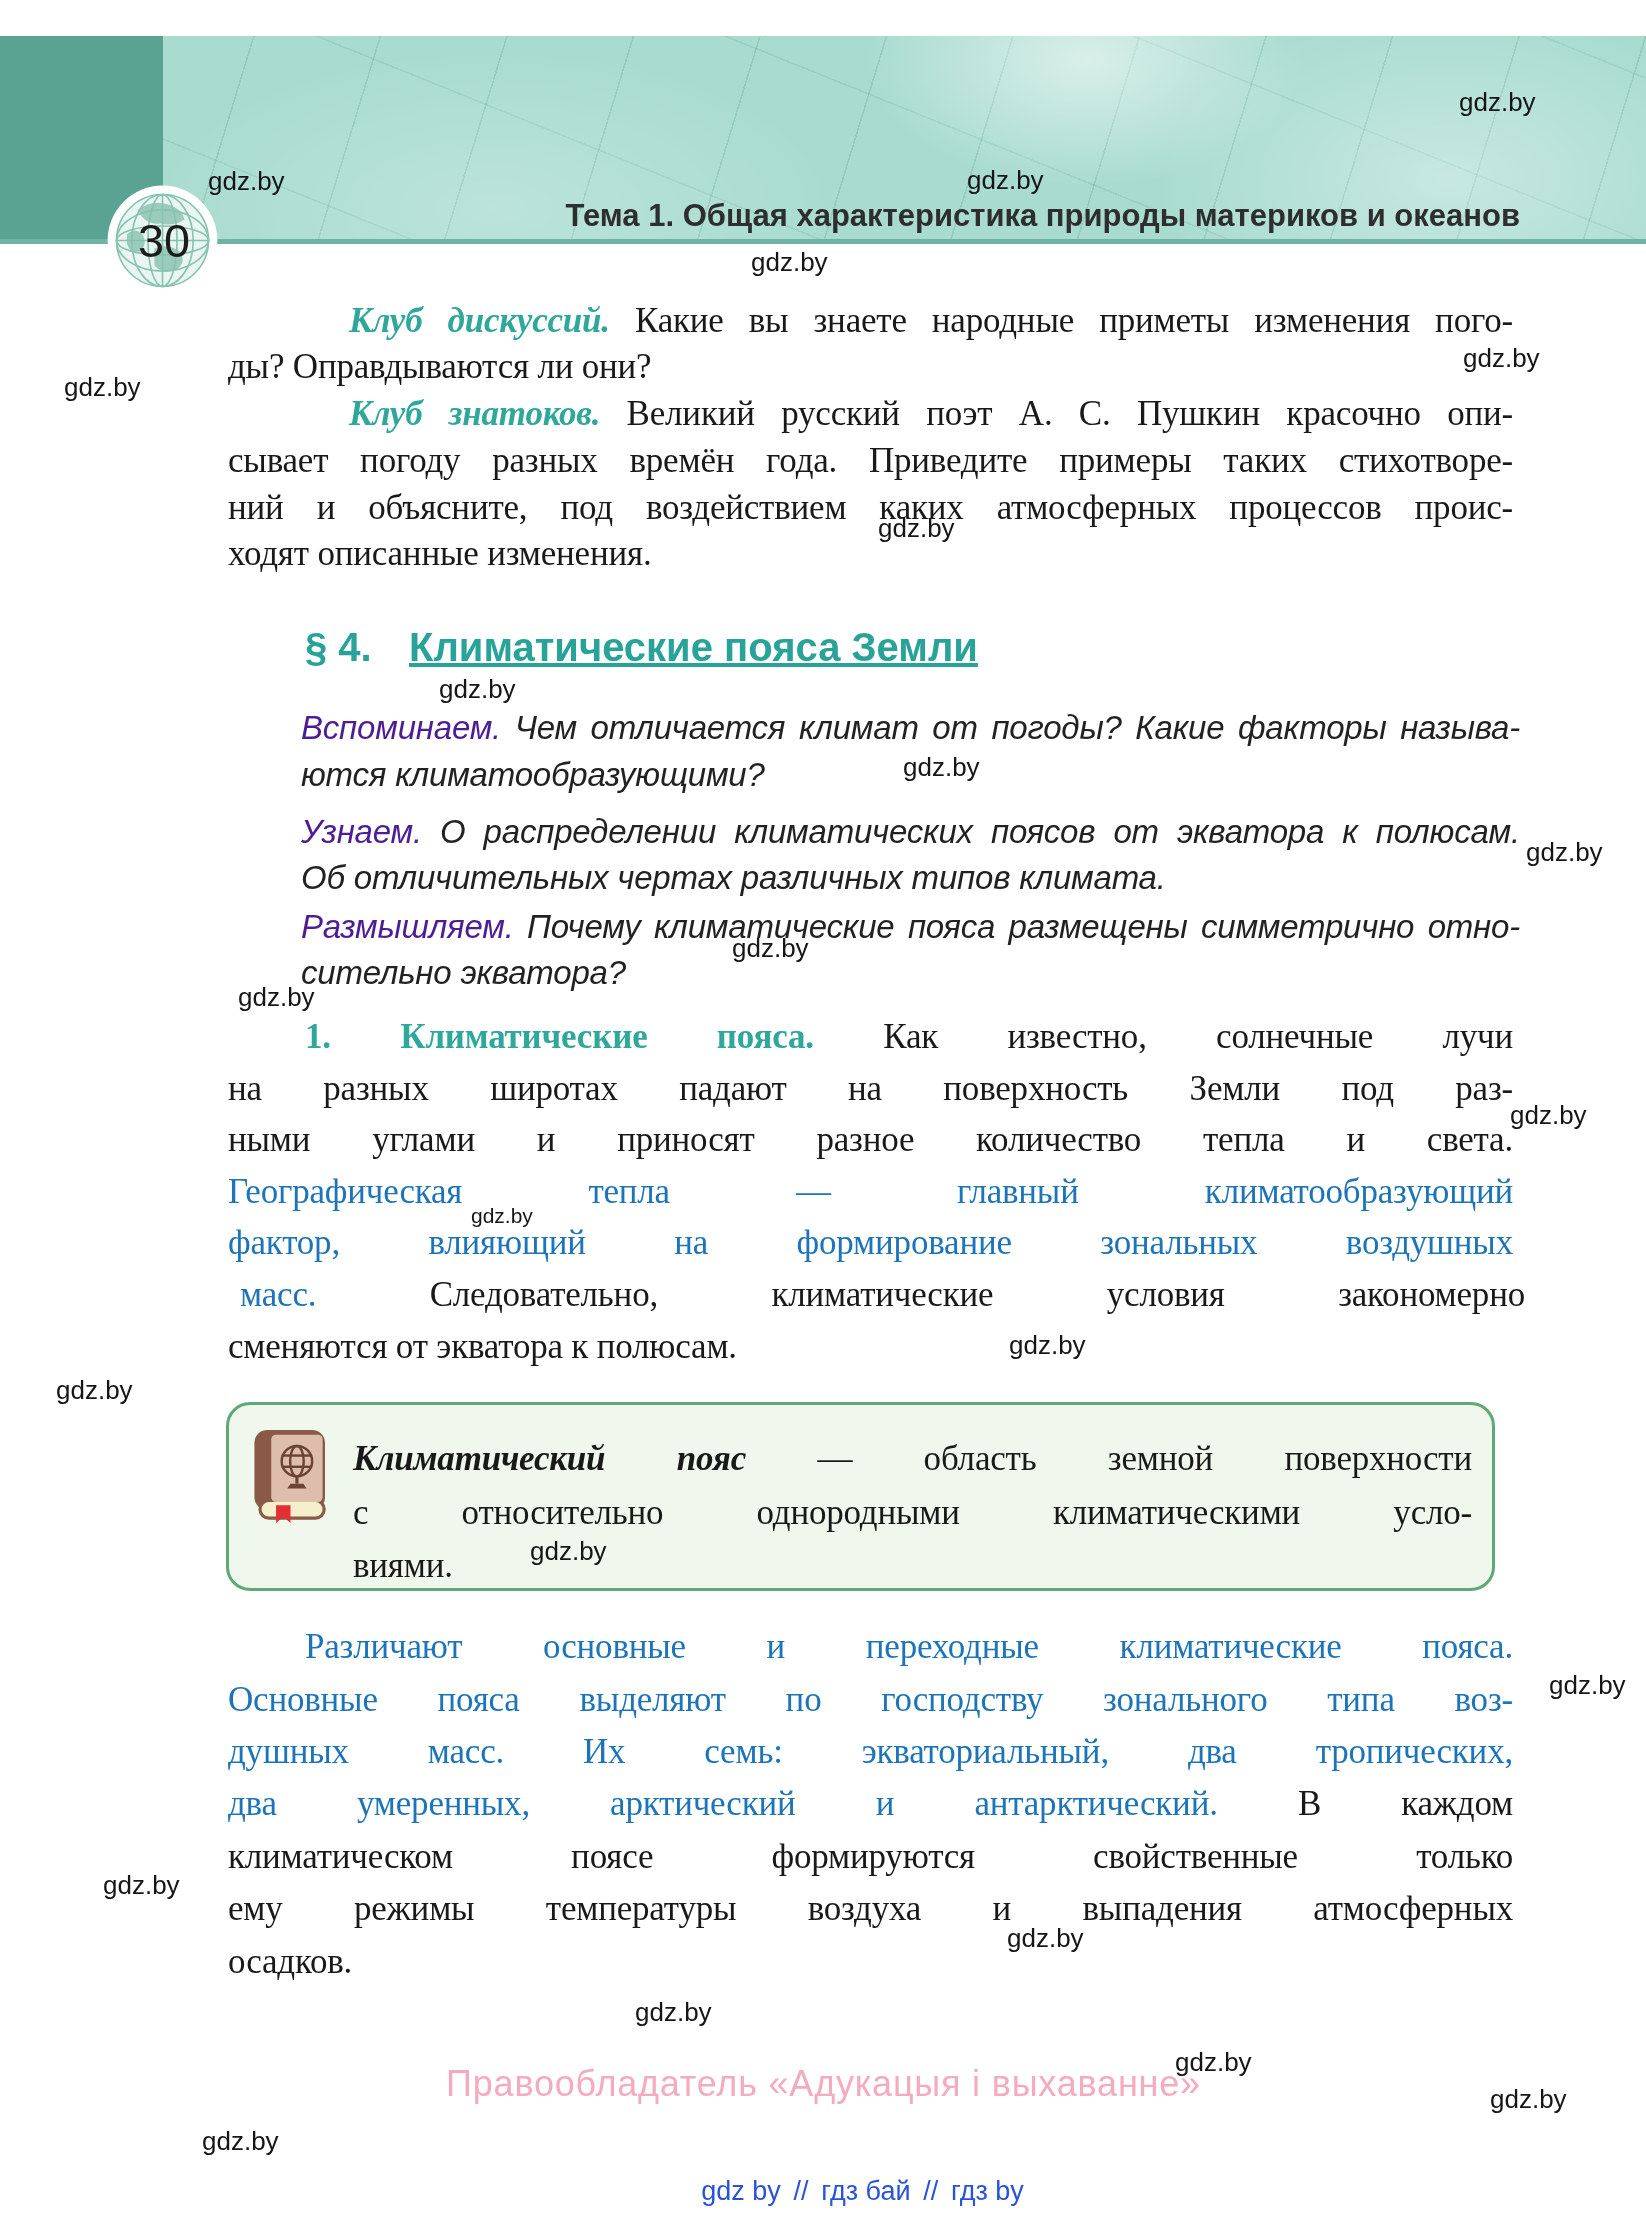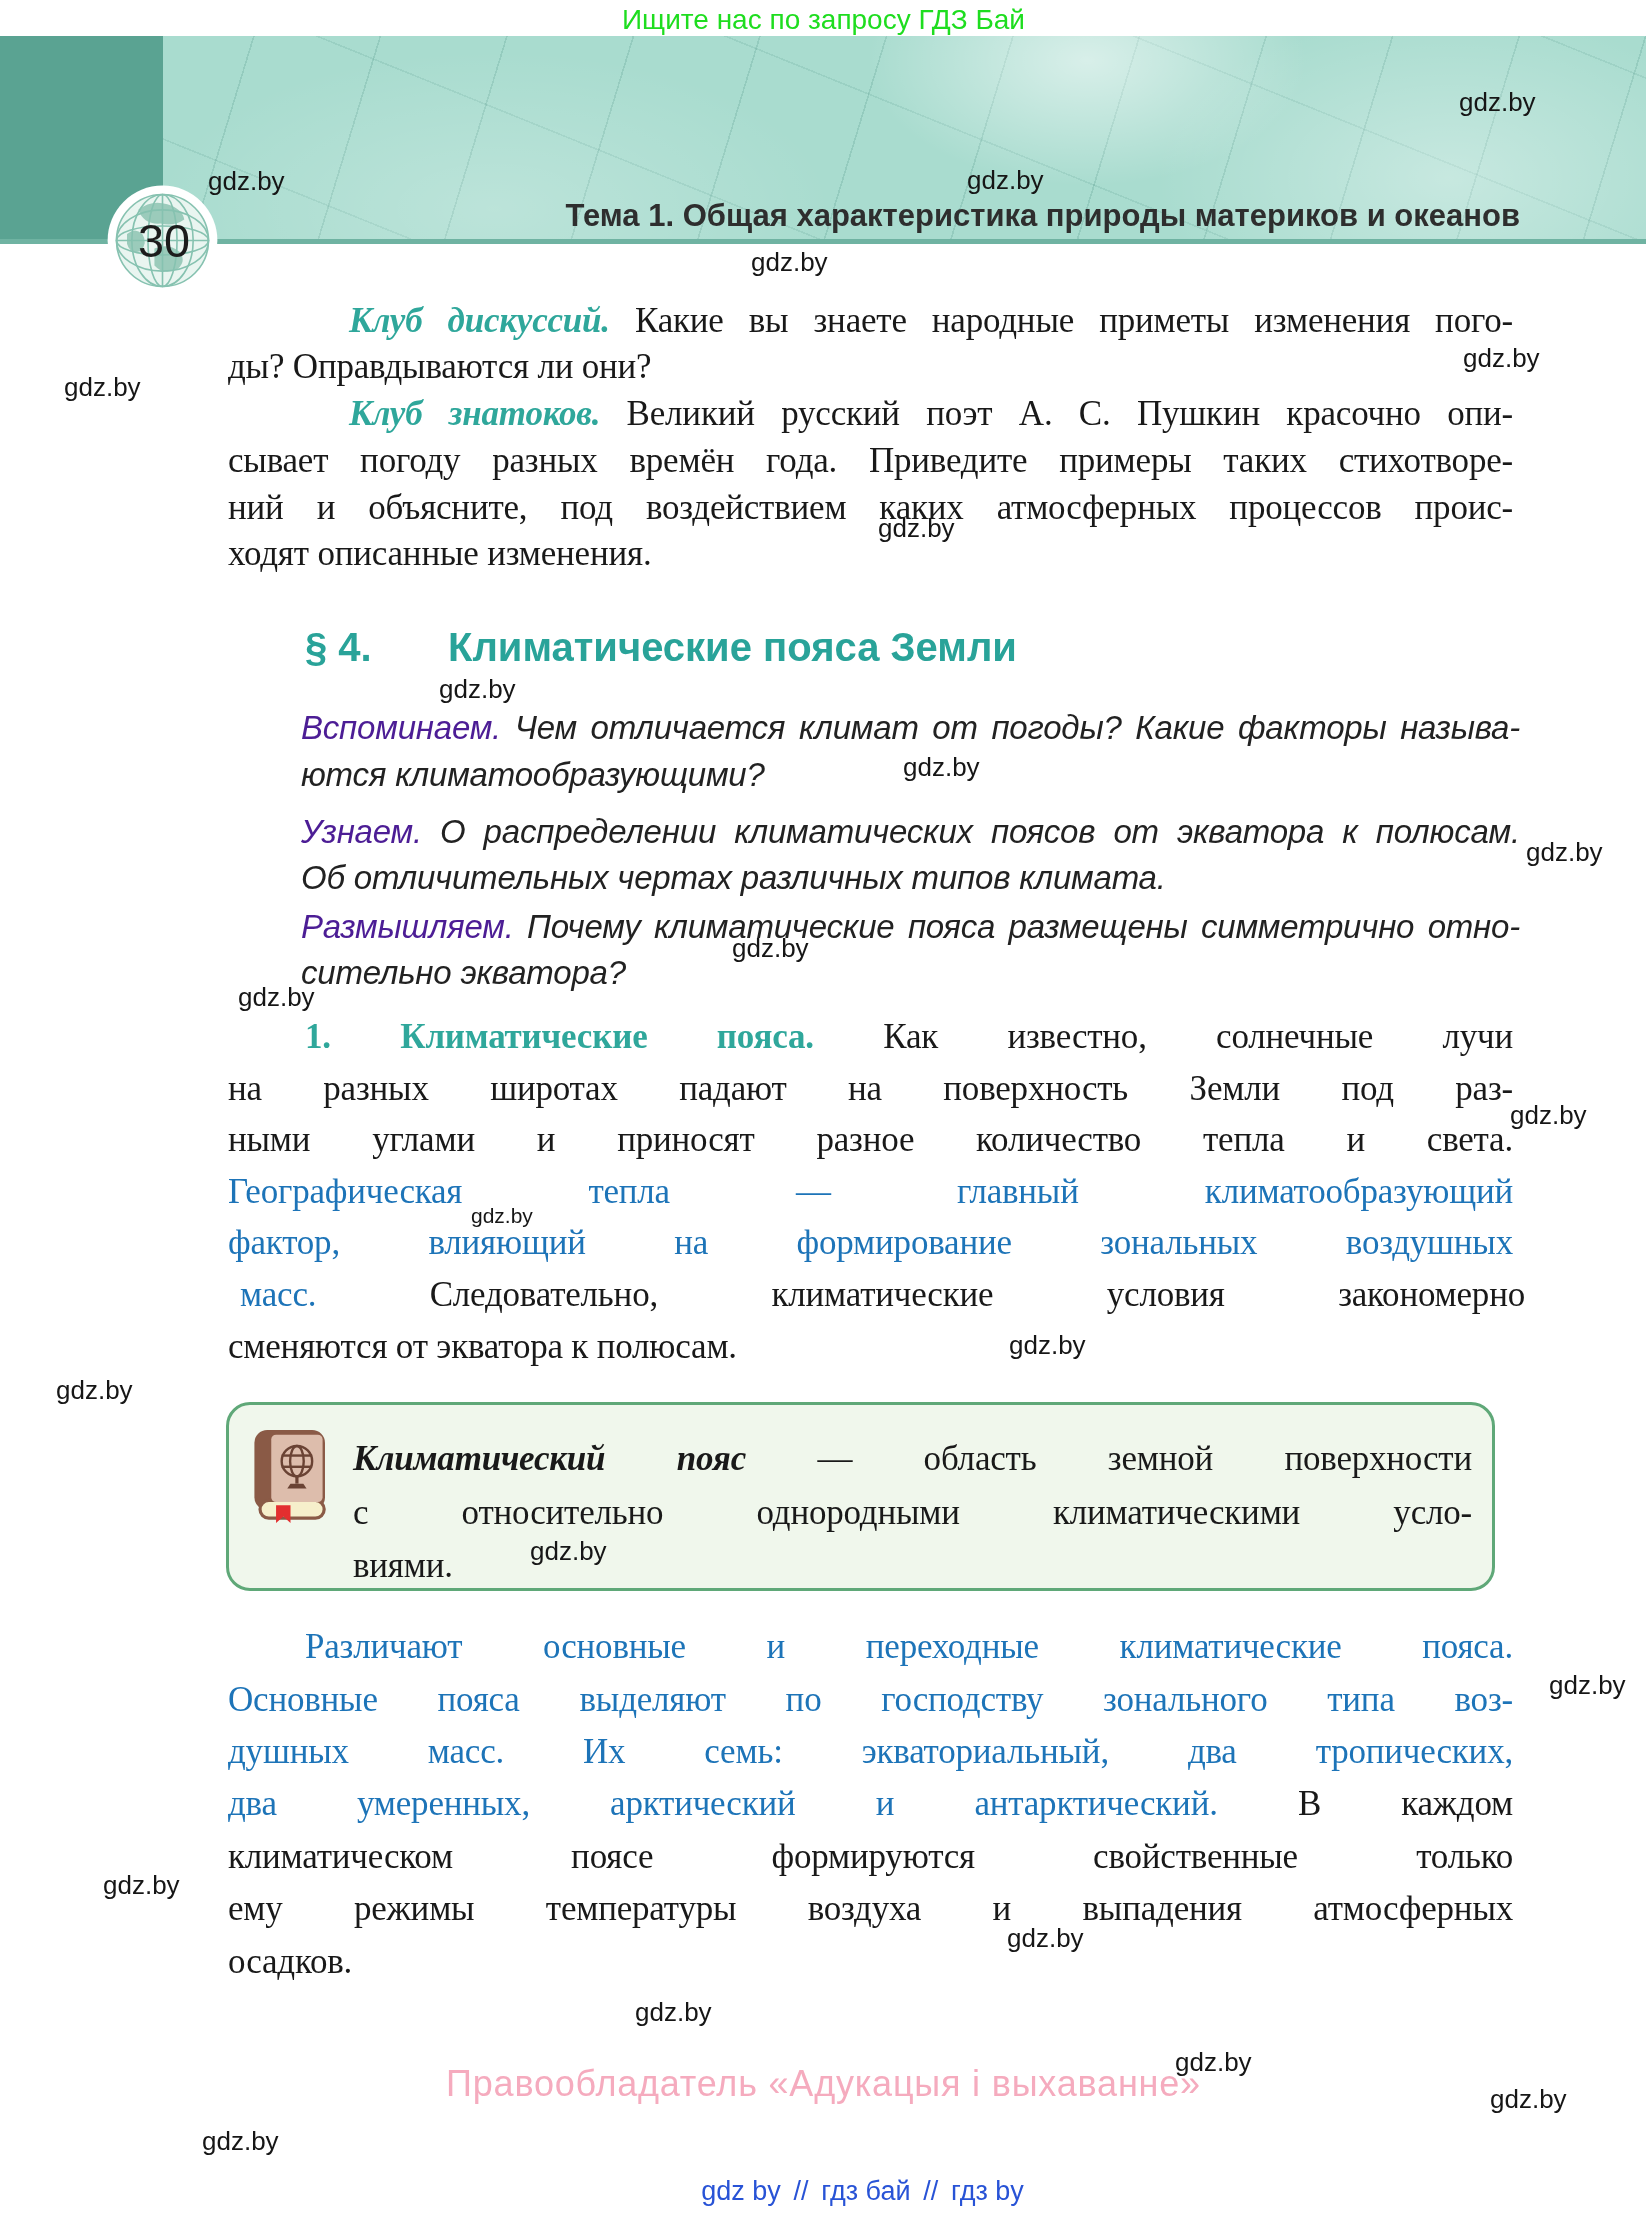--- a/index.html
+++ b/index.html
@@ -22,21 +22,21 @@
 
   .chapter{position:absolute;top:198px;right:127px;
            font-family:"Liberation Sans",sans-serif;font-weight:bold;
            font-size:31px;color:#2e2e2e;white-space:nowrap;}
 
   .badge{position:absolute;left:106px;top:184px;width:113px;height:113px;}
 
   .sec-num,.sec-title{position:absolute;font-family:"Liberation Sans",sans-serif;
            font-weight:bold;font-size:40px;color:#29a399;white-space:nowrap;}
   .sec-num{left:305px;top:625px;}
-  .sec-title{left:448px;top:625px;}
+  .sec-title{left:409px;top:625px;text-decoration:underline;}
 
   .defbox{position:absolute;left:226px;top:1402px;width:1269px;height:189px;
           border:3.2px solid #5fa878;border-radius:24px;background:#f0f7ec;box-sizing:border-box;}
   .book{position:absolute;left:252px;top:1425px;width:77px;height:98px;}
 
   .line{position:absolute;font-size:35px;line-height:40px;letter-spacing:-0.2px;
         color:#191919;}
   .line.sans{font-family:"Liberation Sans",sans-serif;font-size:33px;font-style:italic;color:#222;}
   .line.just{text-align:justify;text-align-last:justify;}
   .seg-lead1{color:#2fa79b;font-weight:bold;font-style:italic;margin-left:44px;}
@@ -55,21 +55,20 @@
              letter-spacing:0.8px;}
   .bottomlinks{position:absolute;top:2176px;left:0;width:100%;text-align:center;
              font-family:"Liberation Sans",sans-serif;font-size:27px;color:#2853d6;padding-left:39px;}
   .bottomlinks span{margin:0 6.4px;}
 </style>
 </head>
 <body>
 
 <div id="page">
 
-  <div class="notice">Ищите нас по запросу ГДЗ Бай</div>
 
   <div class="banner"></div>
 
   <div class="chapter">Тема 1. Общая характеристика природы материков и океанов</div>
 
   <svg class="badge" viewBox="0 0 140 140" xmlns="http://www.w3.org/2000/svg">
     <g>
       <circle cx="70" cy="70" r="68" fill="#ffffff"></circle>
       <circle cx="70" cy="70" r="57" fill="#e9f5f0"></circle>
       <g fill="#9bcbbb">

